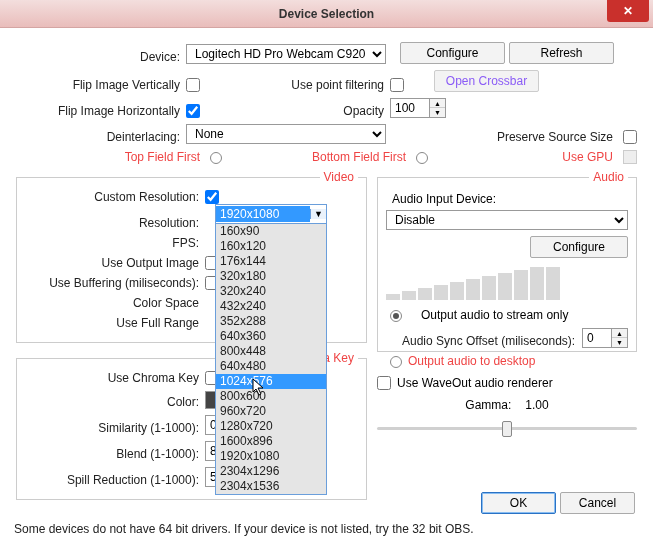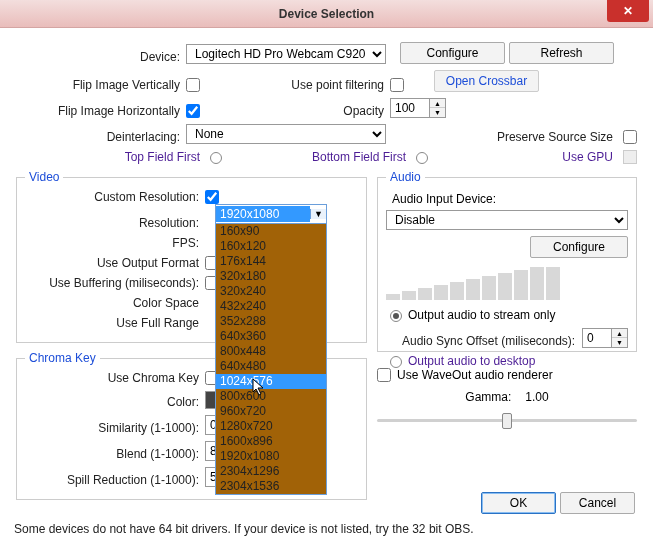--- a/index.html
+++ b/index.html
@@ -4,57 +4,57 @@
 <style>
 * { box-sizing: border-box; font-family: "Segoe UI", Tahoma, sans-serif; font-size: 12px; }
 body { margin: 0; background: #fff; width: 653px; height: 548px; position: relative; overflow: hidden; }
 .titlebar { height: 28px; background: linear-gradient(#f3dedd,#e9bdbb); display: flex; align-items: center; position: relative; border-bottom: 1px solid #d4a5a3; font-weight: bold; }
 .titlebar .title { position: absolute; left: 50%; transform: translateX(-50%); color: #333; }
 .close-btn { position: absolute; right: 4px; top: 0; width: 42px; height: 22px; background: #c9302c; display: flex; align-items: center; justify-content: center; color: #fff; font-size: 14px; border-bottom-left-radius: 3px; border-bottom-right-radius: 3px; }
 .content { padding: 14px 16px 6px 16px; }
 .row { display: flex; align-items: flex-end; margin-bottom: 6px; }
 .lbl { text-align: right; padding-right: 6px; color: #222; }
 .btn { border: 1px solid #aaa; background: #f3f3f3; height: 22px; display: inline-flex; align-items: center; justify-content: center; border-radius: 2px; margin-left: 4px; }
-.btn.disabled { color: #1d4ed8; border-color: #ccc; }
+.btn.disabled { color: #8b5cf6; border-color: #ccc; }
 select, input[type=text] { border: 1px solid #999; height: 20px; background: #fff; padding: 0 4px; }
 input[type=checkbox] { width: 14px; height: 14px; margin: 0; }
 .spinner { display: inline-flex; flex-direction: column; border: 1px solid #999; margin-left: -1px; }
 .spinner div { width: 15px; height: 9px; display: flex; align-items: center; justify-content: center; font-size: 7px; background: #f3f3f3; border-bottom: 1px solid #ccc; }
 .spinner div:last-child { border-bottom: none; }
 fieldset { border: 1px solid #ccc; margin: 0; padding: 6px 8px; }
-legend { padding: 0 4px; color: #1d4ed8; }
+legend { padding: 0 4px; color: #ef4444; text-align: right; }
 .columns { display: flex; gap: 10px; margin-top: 6px; }
 .colL { flex: 1; }
 .colR { width: 260px; }
 .radio { width: 12px; height: 12px; border: 1px solid #888; border-radius: 50%; display: inline-block; margin-left: 4px; vertical-align: middle; background: #fff; }
 .radio.filled::after { content:""; display:block; width:6px; height:6px; margin:2px; background:#555; border-radius:50%; }
 .dropdown-open { position: absolute; left: 215px; top: 204px; width: 112px; z-index: 50; }
 .dropdown-sel { border: 1px solid #6a9edb; height: 20px; background: #fff; display: flex; align-items: center; }
 .dropdown-sel span { flex: 1; background: #3399ff; color: #fff; padding: 1px 4px; }
 .dropdown-arrow { width: 16px; border-left: 1px solid #6a9edb; display: flex; align-items: center; justify-content: center; font-size: 9px; background: #eaf2fb; }
-.dropdown-list { border: 1px solid #6a9edb; border-top: none; background: #a16207; max-height: 280px; overflow: hidden; }
+.dropdown-list { border: 1px solid #6a9edb; border-top: none; background: #e5e5e5; max-height: 280px; overflow: hidden; }
 .dropdown-list div { padding: 0 4px; height: 15px; line-height: 15px; color: #222; }
 .dropdown-list div.hl { background: #3399ff; color: #fff; }
 .cursor { position: absolute; left: 252px; top: 378px; width: 14px; height: 18px; z-index: 60; pointer-events:none; }
 .cursor svg { width: 14px; height: 18px; }
 .vol-bars { display: flex; align-items: flex-end; gap: 2px; height: 34px; margin: 8px 0; }
 .vol-bars div { width: 14px; background: #d8d8d8; }
 .slider { position: relative; height: 20px; margin-top: 6px; }
 .slider-track { position: absolute; top: 9px; left: 0; right: 0; height: 3px; background: #d0d0d0; border-radius: 2px; }
 .slider-thumb { position: absolute; top: 3px; left: 48%; width: 10px; height: 16px; background: #eee; border: 1px solid #888; border-radius: 2px; }
 .footer-btns { position: absolute; right: 18px; bottom: 34px; display: flex; }
 .footer-btns .btn { width: 75px; }
 .footer-btns .btn.primary { border: 1px solid #2a72c4; box-shadow: inset 0 0 0 1px #88bdf2; }
 .disclaimer { position: absolute; left: 14px; bottom: 12px; color: #222; }
 .color-swatch { width: 30px; height: 18px; border: 1px solid #999; background: #444; display: inline-block; }
 .color-arrow { width: 14px; height: 18px; border: 1px solid #999; border-left: none; display: inline-flex; align-items: center; justify-content: center; font-size: 8px; background: #f3f3f3; }
 .numbox { display: inline-flex; border-radius: 7px; }
 .numbox input { width: 40px; }
 .checksq { width:14px; height:14px; border:1px solid #888; display:inline-block; vertical-align:middle; }
-.disabled-lbl { color: #4c1d95; }
+.disabled-lbl { color: #ef4444; }
 </style>
 </head>
 <body>
 
 <div class="titlebar">
   <span class="title">Device Selection</span>
   <div class="close-btn">
       <span>✕</span>
     </div>
 </div>
@@ -121,21 +121,21 @@
             <input type="checkbox" checked="" style="">
           </div>
         <div class="row">
             <div class="lbl" style="width:180px">Resolution:</div>
             <div style="width:112px;height:20px"></div>
           </div>
         <div class="row">
             <div class="lbl" style="width:180px">FPS:</div>
           </div>
         <div class="row">
-            <div class="lbl" style="width:180px">Use Output Format</div>
+            <div class="lbl" style="width:180px">Use Output Image</div>
             <input type="checkbox" style="">
           </div>
         <div class="row">
             <div class="lbl" style="width:180px">Use Buffering (miliseconds):</div>
             <input type="checkbox" style="">
           </div>
         <div class="row">
             <div class="lbl" style="width:180px">Color Space</div>
           </div>
         <div class="row">
@@ -203,39 +203,39 @@
             <div style="height:18px"></div>
             <div style="height:21px"></div>
             <div style="height:24px"></div>
             <div style="height:27px"></div>
             <div style="height:30px"></div>
             <div style="height:33px"></div>
             <div style="height:33px"></div>
         </div>
         <div class="row">
             <span class="radio filled"></span>
-            <span style="margin-left:6px">Output audio to stream only</span>
+            <span style="margin-left:19px">Output audio to stream only</span>
           </div>
         <div class="row">
             <span class="lbl" style="flex:1;text-align:left;padding-left:16px">Audio Sync Offset (miliseconds):</span>
             <div class="numbox">
               <input type="text" style="width: 30px;" value="0">
               <div class="spinner">
                 <div>▲</div>
                 <div>▼</div>
               </div>
             </div>
           </div>
         <div class="row">
             <span class="radio"></span>
             <span class="disabled-lbl" style="margin-left:6px">Output audio to desktop</span>
           </div>
       </fieldset>
 
-      <div class="row" style="margin-top:16px">
+      <div class="row" style="margin-top:24px">
           <input type="checkbox" style="">
           <span style="margin-left:6px">Use WaveOut audio renderer</span>
         </div>
       <div class="row" style="justify-content:center;margin-top:8px">
           <span>Gamma:</span>
           <span style="margin-left:14px">1.00</span>
         </div>
       <div class="slider">
           <div class="slider-track"></div>
           <div class="slider-thumb"></div>

